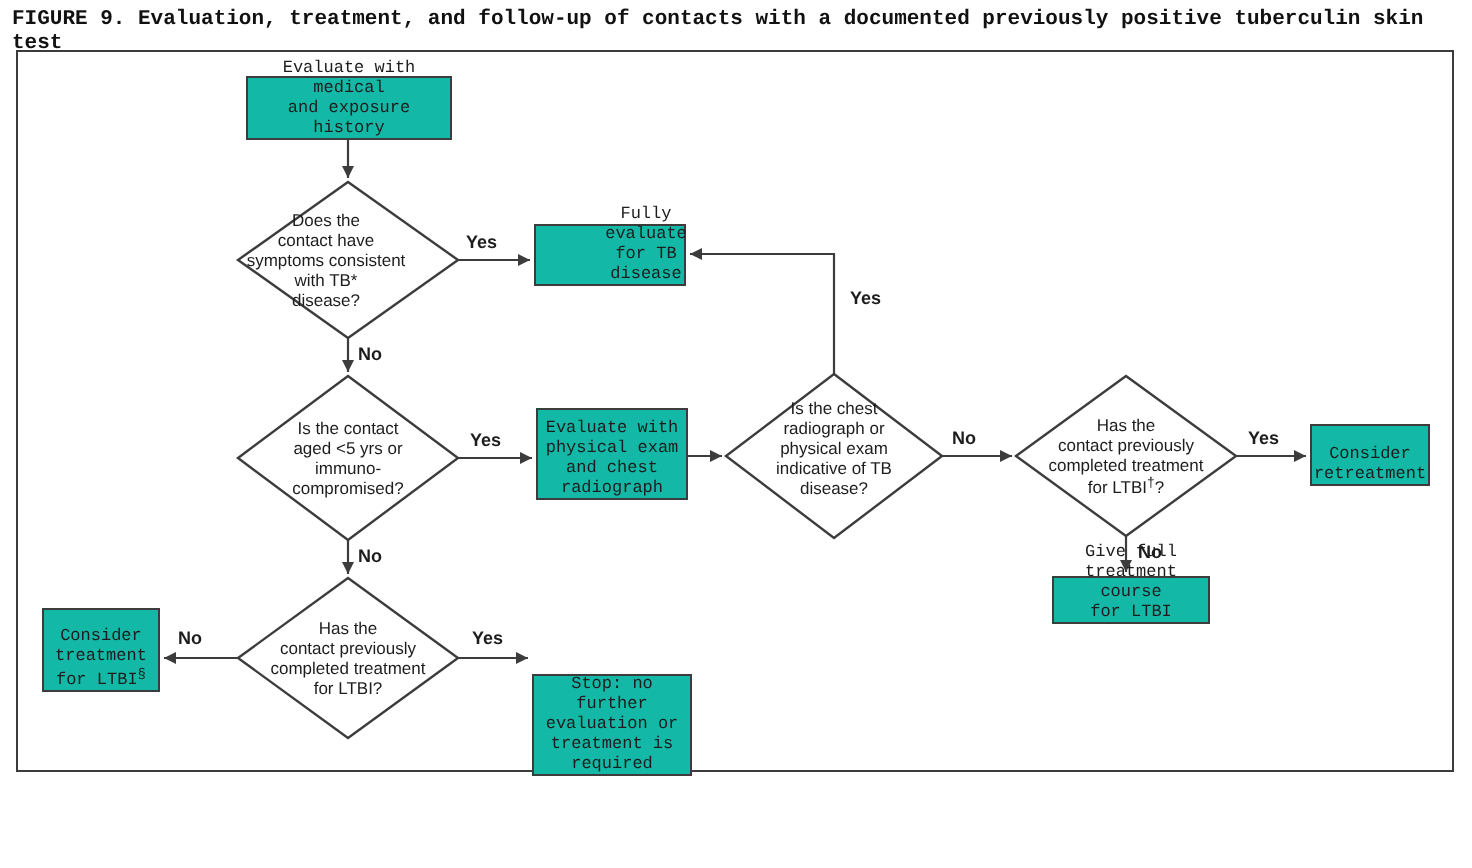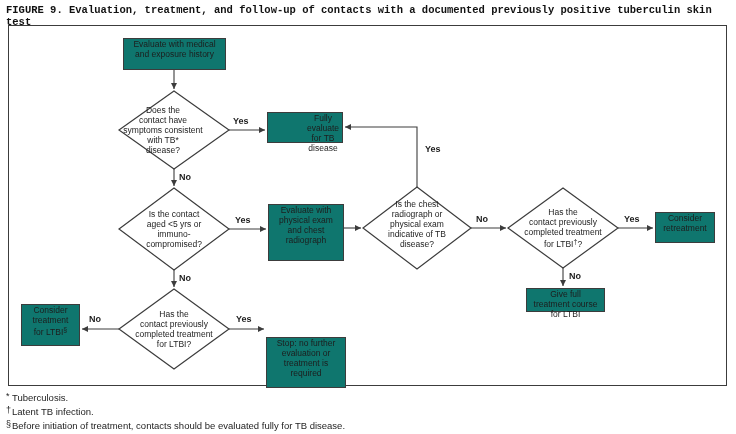--- a/index.html
+++ b/index.html
@@ -15,23 +15,23 @@
   .chart-frame {
     position: absolute; left: 8px; top: 25px; width: 719px; height: 361px;
     border: 1px solid #3c3c3c; background: #ffffff;
   }
 
   svg.canvas { position: absolute; left: 0; top: 0; width: 719px; height: 361px; }
   svg .shape { fill: #ffffff; stroke: #3c3c3c; stroke-width: 1.2; }
   svg .edge  { fill: none; stroke: #3c3c3c; stroke-width: 1.1; }
 
   .box {
-    position: absolute; border: 1px solid #3c3c3c; background: #0f766e;
-    display: flex; align-items: flex-start; justify-content: center;
-    text-align: center; font-size: 8.5px; line-height: 10px; color: #1d1d1d;
+    position: absolute; border: 1px solid #3c3c3c; background: #14b8a6;
+    display: flex; align-items: flex-end; justify-content: center;
+    text-align: center; font-size: 8.5px; line-height: 10px; color: #1d1d1d; font-family: Liberation Mono, monospace;
   }
   .txt { white-space: pre-line; }
   .dtext {
     position: absolute; transform: translate(-50%, -50%);
     width: 112px; text-align: center; font-size: 8.5px; line-height: 10px; color: #1d1d1d;
   }
   .sup { font-size: 7px; vertical-align: 3px; }
   .elabel { position: absolute; font-size: 9px; line-height: 10px; color: #1d1d1d; font-weight: bold; }
 
   .footnotes { position: absolute; left: 6px; top: 390px; font-size: 9.5px; line-height: 12.5px; color: #1d1d1d; }
@@ -77,21 +77,21 @@
     <div class="box" style="left:114px; top:12px; width:103px; height:32px;">
       <span class="txt">Evaluate with medical
 and exposure history</span>
     </div>
 
     <div class="box" style="left:258px; top:86px; width:76px; height:31px;padding-left:36px;">
       <span class="txt">Fully evaluate
 for TB disease</span>
     </div>
 
-    <div class="box" style="left:259px; top:178px; width:76px; height:57px;">
+    <div class="box" style="left:259px; top:178px; width:76px; height:46px;">
       <span class="txt">Evaluate with
 physical exam
 and chest
 radiograph</span>
     </div>
 
     <div class="box" style="left:646px; top:186px; width:60px; height:31px;">
       <span class="txt">Consider
 retreatment</span>
     </div>
@@ -144,19 +144,14 @@
     <span class="elabel" style="left:170px; top:247px;">No</span>
     <span class="elabel" style="left:416px; top:118px;">Yes</span>
     <span class="elabel" style="left:467px; top:188px;">No</span>
     <span class="elabel" style="left:615px; top:188px;">Yes</span>
     <span class="elabel" style="left:560px; top:245px;">No</span>
     <span class="elabel" style="left:80px;  top:288px;">No</span>
     <span class="elabel" style="left:227px; top:288px;">Yes</span>
 
   </div>
 
-  <div class="footnotes">
-    <div class="footnote"><span class="fmark">*</span><span>Tuberculosis.</span></div>
-    <div class="footnote"><span class="fmark">†</span><span>Latent TB infection.</span></div>
-    <div class="footnote"><span class="fmark">§</span><span>Before initiation of treatment, contacts should be evaluated fully for TB disease.</span></div>
-  </div>
 
 </div>
 
 </body></html>

